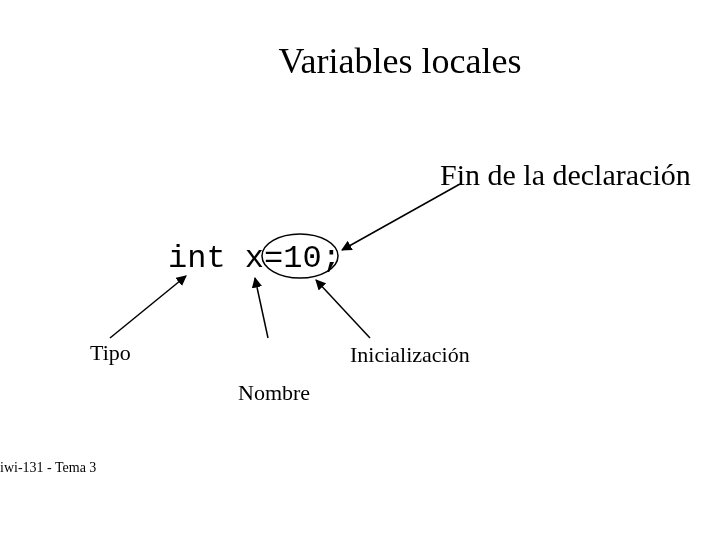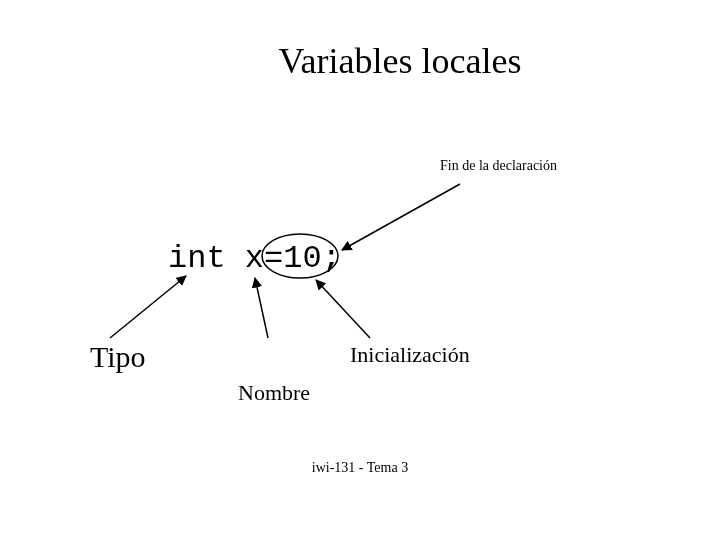--- a/index.html
+++ b/index.html
@@ -19,56 +19,55 @@
     left: 0;
     width: 720px;
     text-align: center;
     font-size: 36px;
     padding-left: 40px;
   }
   .fin {
     position: absolute;
     top: 158px;
     left: 440px;
-    font-size: 14px;
+    font-size: 30px;
   }
   .code {
     position: absolute;
     top: 240px;
     left: 168px;
     font-family: "Courier New", Courier, monospace;
     font-size: 32px;
     white-space: pre;
   }
   .tipo {
     position: absolute;
     top: 340px;
     left: 90px;
-    font-size: 30px;
+    font-size: 22px;
   }
   .nombre {
     position: absolute;
     top: 340px;
     left: 238px;
     font-size: 22px;
     margin-top: 40px;
   }
   .inic {
     position: absolute;
     top: 342px;
     left: 350px;
     font-size: 22px;
     font-family: Liberation Serif, serif;
   }
   .footer {
     position: absolute;
     top: 460px;
     left: 0;
     width: 720px;
-    text-align: center;
     font-size: 14px;
   }
   svg.overlay {
     position: absolute;
     top: 0;
     left: 0;
     width: 720px;
     height: 540px;
     pointer-events: none;
   }

